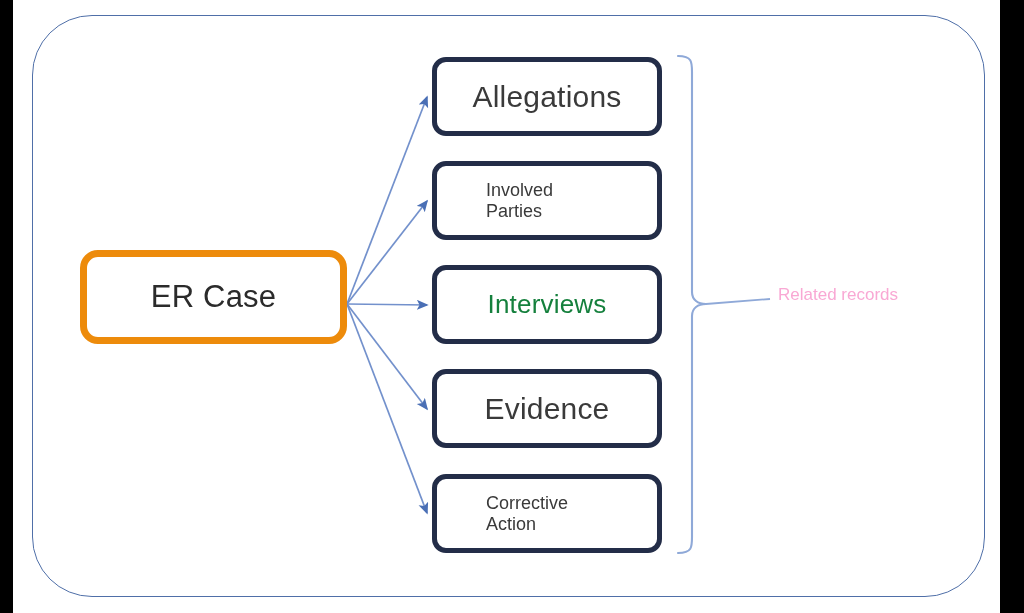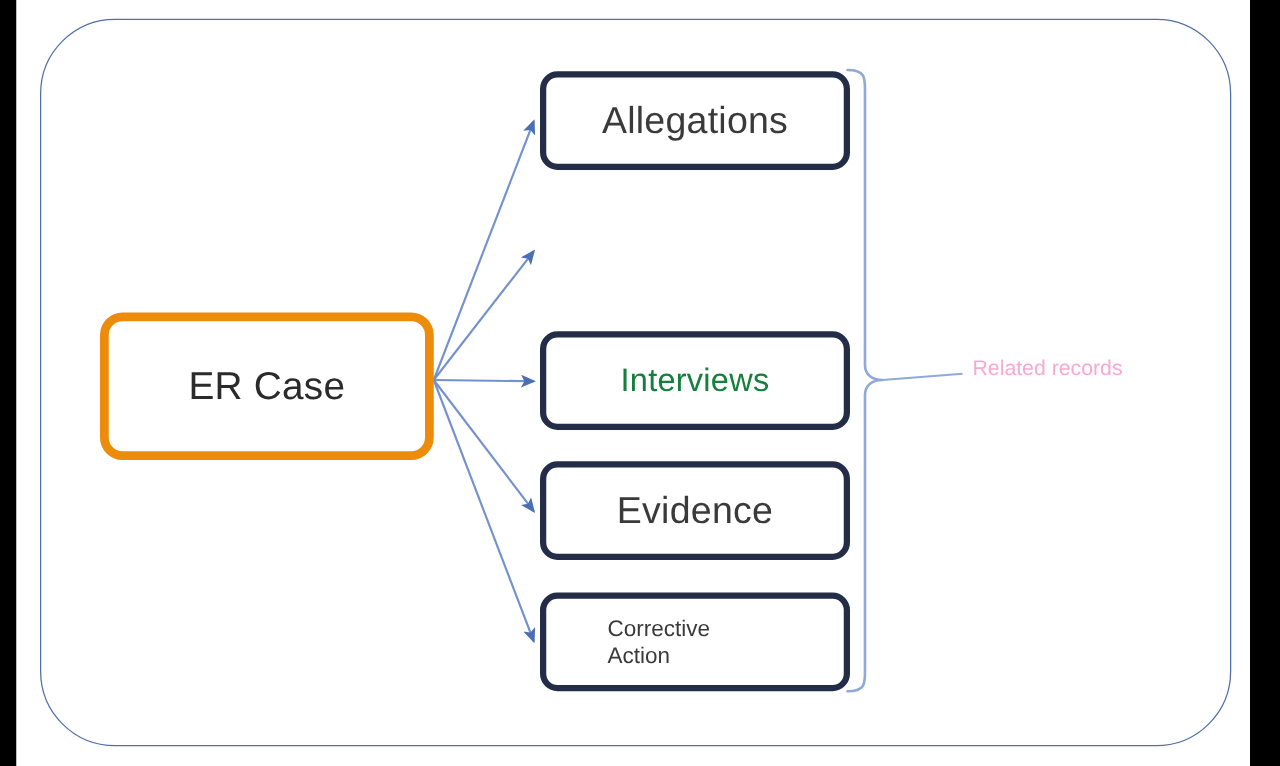--- a/index.html
+++ b/index.html
@@ -53,40 +53,40 @@
     height: 613px;
     pointer-events: none;
   }
 
   
   .er-case {
     position: absolute;
     left: 80px;
     top: 250px;
     width: 267px;
-    height: 118px;
+    height: 94px;
     box-sizing: border-box;
     border: 7px solid #ED8B0B;
     border-radius: 18px;
     background: #ffffff;
     display: flex;
     align-items: center;
     justify-content: center;
   }
   .er-case-label {
     font-size: 31px;
     color: #2b2b2b;
     letter-spacing: 0.2px;
   }
 
   
   .rec-box {
     position: absolute;
     left: 432px;
-    width: 248px;
+    width: 230px;
     height: 79px;
     box-sizing: border-box;
     border: 5px solid #232d48;
     border-radius: 14px;
     background: #ffffff;
   }
   .rec-box.b0 { top: 57px; }
   .rec-box.b1 { top: 161px; }
   .rec-box.b2 { top: 265px; }
   .rec-box.b3 { top: 369px; }
@@ -177,20 +177,24 @@
   </svg>
 
   <div class="er-case">
     <span class="er-case-label">ER Case</span>
   </div>
 
   <div class="rec-box b0">
     <span class="rec-label-lg">Allegations</span>
   </div>
 
+  <div class="rec-box b1">
+    <span class="rec-label-sm">Involved
+Parties</span>
+  </div>
 
   <div class="rec-box b2">
     <span class="rec-label-md">Interviews</span>
   </div>
 
   <div class="rec-box b4">
     <span class="rec-label-sm">Corrective
 Action</span>
   </div>
 

